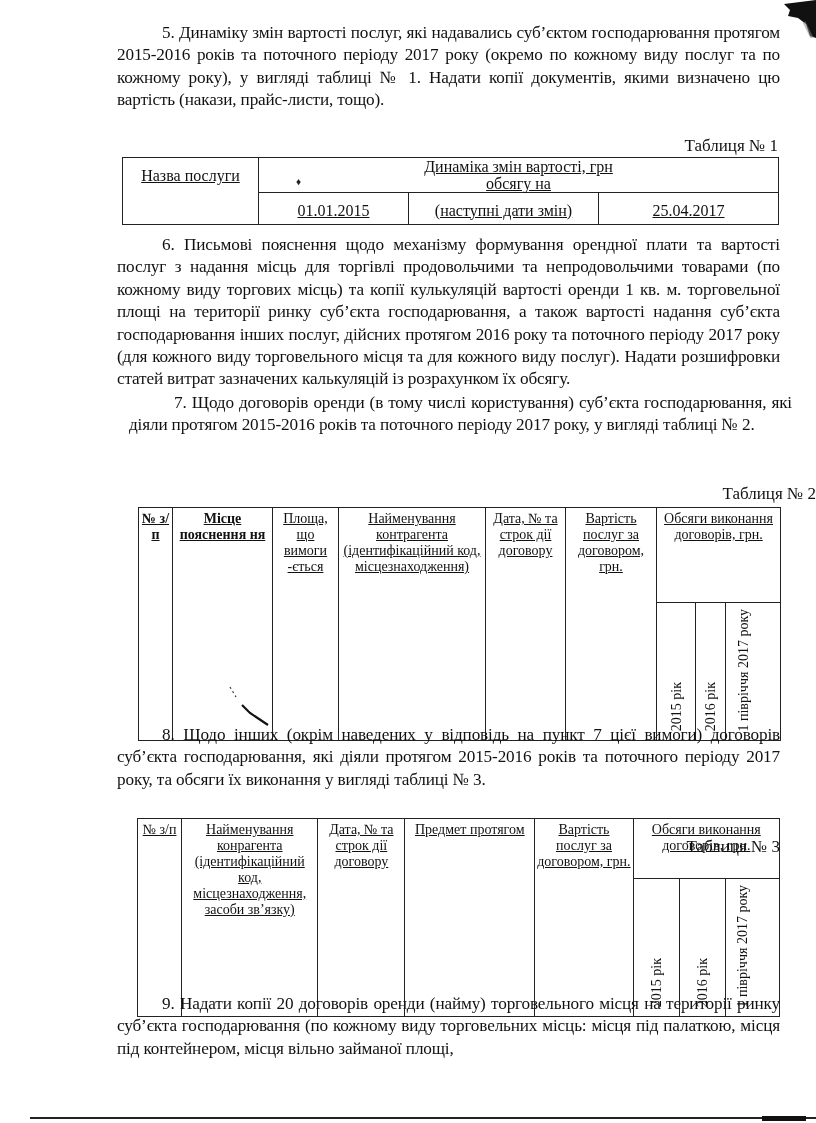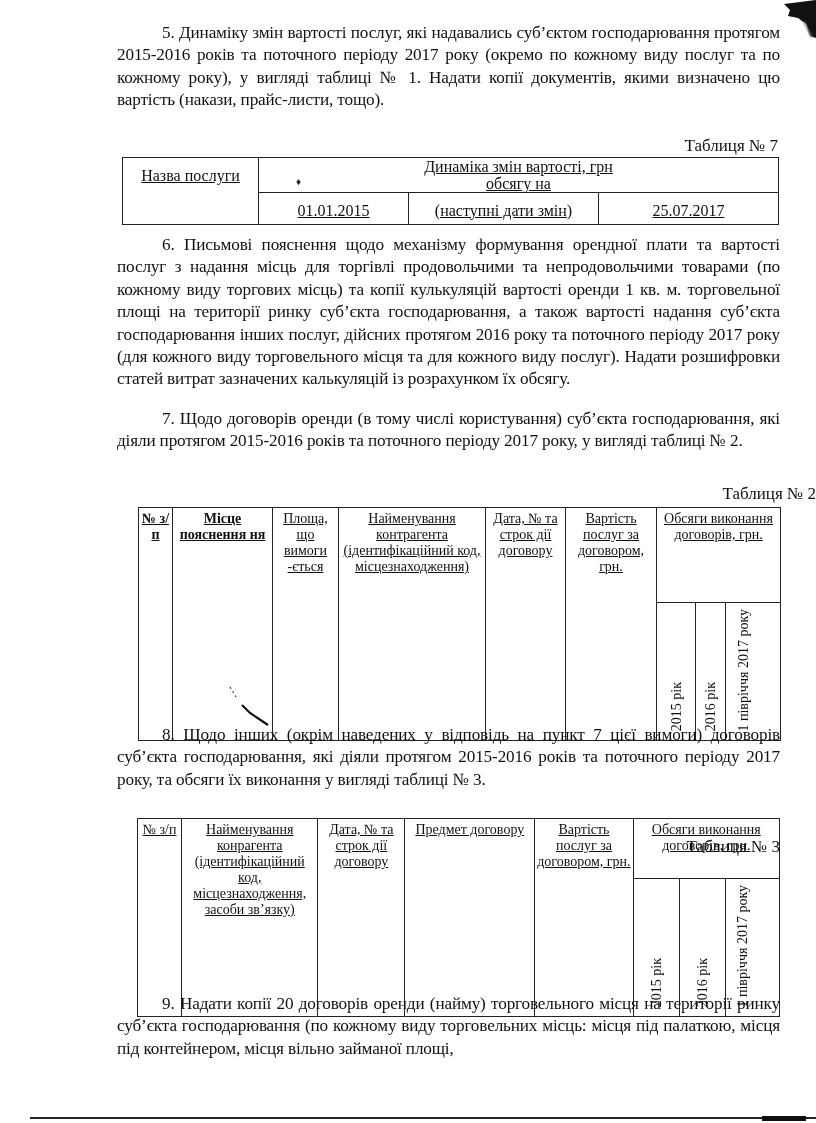--- a/index.html
+++ b/index.html
@@ -46,50 +46,50 @@
 
 <svg class="corner-blot" viewBox="0 0 40 38">
   <path d="M8 4 L40 0 L40 38 L34 36 L30 24 L22 18 L12 16 L14 10 Z" fill="#111"></path>
   <path d="M28 22 L36 38" stroke="#888" stroke-width="3" opacity="0.5"></path>
 </svg>
 
 <div class="para" style="top:14px;margin-top:8px;">
   <span class="indent"></span><span>5. Динаміку змін вартості послуг, які надавались суб’єктом господарювання протягом 2015-2016 років та поточного періоду 2017 року (окремо по кожному виду послуг та по кожному року), у вигляді таблиці № 1. Надати копії документів, якими визначено цю вартість (накази, прайс-листи, тощо).</span>
 </div>
 
-<div class="caption" style="left:600px; top:136px; width:178px;">Таблиця № 7</div>
+<div class="caption" style="left:600px; top:136px; width:178px;">Таблиця № 1</div>
 <table class="doc t1" style="left:122px; top:157px; width:656px;">
   <colgroup>
       <col style="width:136px">
       <col style="width:150px">
       <col style="width:190px">
       <col style="width:180px">
     </colgroup>
   <tbody>
       <tr style="height:35px;">
     <td rowspan="2" class="hdr-main">Назва послуги</td>
     <td colspan="3" style="padding-top:0;line-height:17px;margin-left:40px;">
       <div>Динаміка змін вартості, грн</div>
       <div>обсягу на</div>
     </td>
   </tr>
   <tr style="height:32px;margin-left:12px;">
     <td>01.01.2015</td>
     <td>(наступні дати змін)</td>
-    <td>25.07.2017</td>
+    <td>25.04.2017</td>
   </tr>
 </tbody>
   </table>
 <span class="mark" style="left:296px; top:176px; font-size:10px;">♦</span>
 
 <div class="para" style="top:234px;">
   <span class="indent"></span><span>6. Письмові пояснення щодо механізму формування орендної плати та вартості послуг з надання місць для торгівлі продовольчими та непродовольчими товарами (по кожному виду торгових місць) та копії кулькуляцій вартості оренди 1 кв. м. торговельної площі на території ринку суб’єкта господарювання, а також вартості надання суб’єкта господарювання інших послуг, дійсних протягом 2016 року та поточного періоду 2017 року (для кожного виду торговельного місця та для кожного виду послуг). Надати розшифровки статей витрат зазначених калькуляцій із розрахунком їх обсягу.</span>
 </div>
 
-<div class="para" style="top:408px;">
+<div class="para" style="top:392px;margin-left:12px;">
   <span class="indent"></span><span>7. Щодо договорів оренди (в тому числі користування) суб’єкта господарювання, які діяли протягом 2015-2016 років та поточного періоду 2017 року, у вигляді таблиці № 2.</span>
 </div>
 
 <div class="caption" style="left:636px; top:484px; width:180px;">Таблиця № 2</div>
 <table class="doc" style="left:138px; top:507px; width:642px;">
   <colgroup>
     <col style="width:34px">
       <col style="width:100px">
       <col style="width:66px">
       <col style="width:147px">
@@ -135,21 +135,21 @@
     <col style="width:78px">
       <col style="width:37px">
       <col style="width:36px">
       <col style="width:43px">
   </colgroup>
   <tbody>
       <tr style="height:60px;">
     <td rowspan="2">№ з/п</td>
     <td rowspan="2">Найменування конрагента (ідентифікаційний код, місцезнаходження, засоби зв’язку)</td>
     <td rowspan="2">Дата, № та строк дії договору</td>
-    <td rowspan="2">Предмет договору</td>
+    <td rowspan="2">Предмет протягом</td>
     <td rowspan="2">Вартість послуг за договором, грн.</td>
     <td colspan="3">Обсяги виконання договорів, грн.</td>
   </tr>
   <tr style="height:105px;">
     <td class="rot"><span class="rot-text">2015 рік</span></td>
     <td class="rot"><span class="rot-text">2016 рік</span></td>
     <td class="rot"><span class="rot-text" style="width:34px;">1 півріччя 2017 року</span></td>
   </tr>
 </tbody>
   </table>

